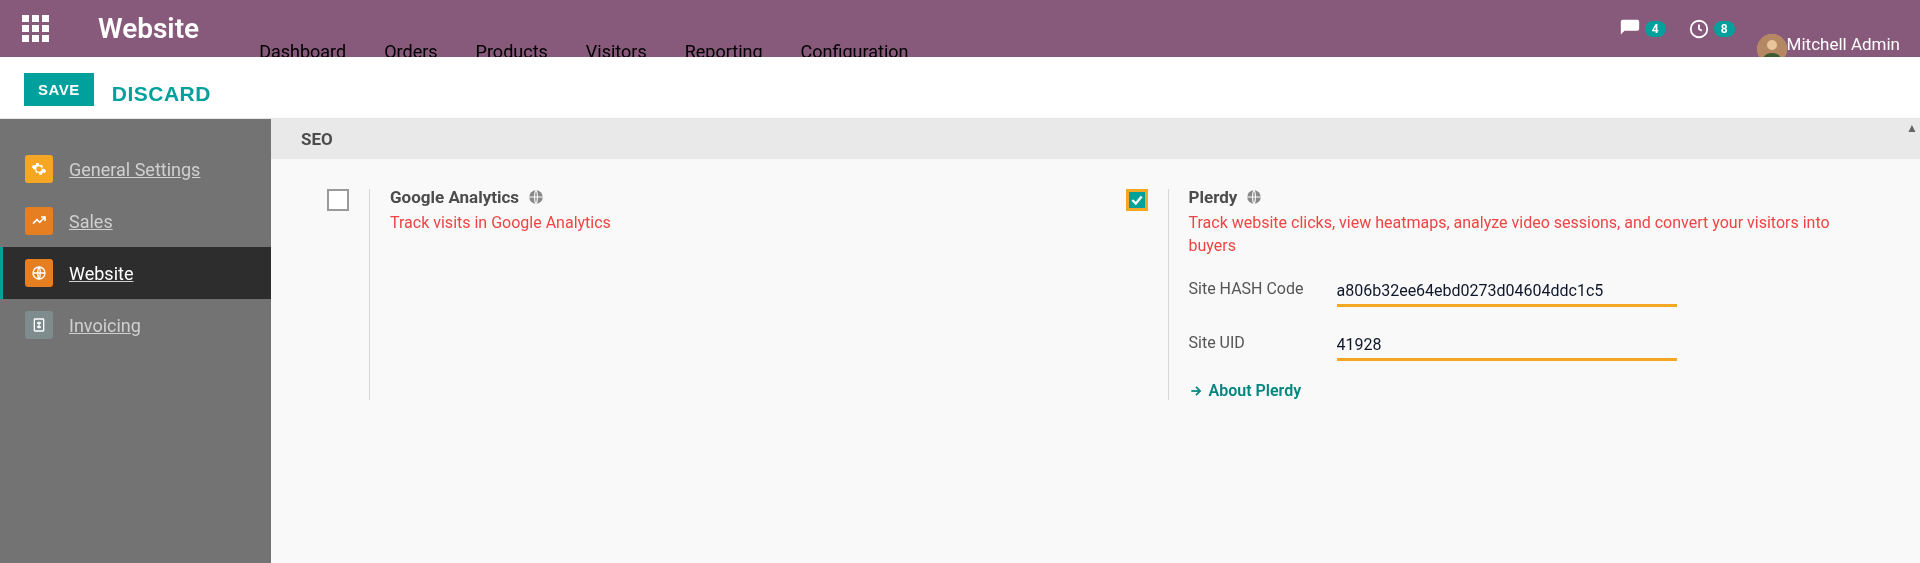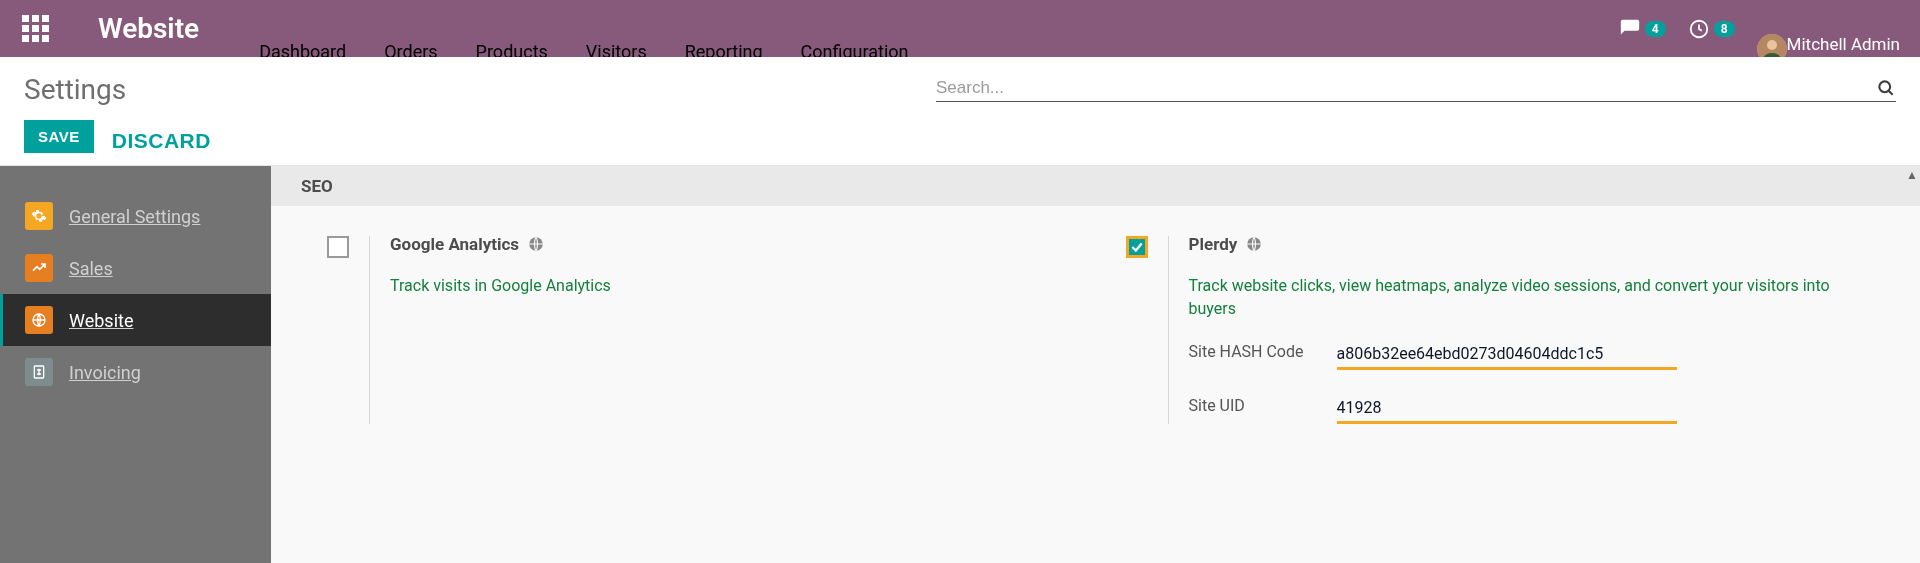--- a/index.html
+++ b/index.html
@@ -51,21 +51,21 @@
   .settings-grid { display:grid; grid-template-columns:1fr 1fr; gap:20px 60px; padding:28px 56px; }
   .setting-block { display:flex; gap:20px; }
   .checkbox { width:22px; height:22px; margin-top:2px; flex-shrink:0; display:flex; align-items:center; justify-content:center; }
   .checkbox.unchecked { border:2px solid #9a9a9a; background:#fff; }
   .checkbox.checked { background:#00a09d; border:3px solid #f5a623; }
   .checkbox.checked svg { width:14px; height:14px; }
   .vline { width:1px; background:#d7d7d7; align-self:stretch; margin-top:2px; }
   .setting-body { flex:1; }
   .setting-title { font-weight:700; font-size:17px; color:#4c4c4c; display:flex; align-items:center; gap:8px; }
   .globe-icon { color:#888; }
-  .setting-desc { color:#15803d; font-size:16px; margin-top:20px; line-height:1.45; }
+  .setting-desc { color:#ef4444; font-size:16px; margin-top:4px; line-height:1.45; }
   .fields { margin-top:22px; display:flex; flex-direction:column; gap:26px; }
   .field-row { display:flex; align-items:flex-start; gap:18px; }
   .field-label { width:130px; color:#555; font-size:16px; line-height:1.3; }
   .field-input { flex:1; max-width:340px; border:none; border-bottom:3px solid #f5a623; outline:none; font-size:16px; color:#0f172a; padding:2px 0 4px; background:transparent; font-family:inherit; }
   .about-link { color:#00857f; font-size:16px; font-weight:600; display:flex; align-items:center; gap:6px; margin-top:20px; cursor:pointer; }
 </style>
 </head>
 <body>
 
 <div class="topbar">
@@ -114,32 +114,20 @@
             <circle cx="15" cy="11" r="5" fill="#e8c59a"></circle>
             <path d="M5 28c0-6 5-9 10-9s10 3 10 9" fill="#3a5b2f"></path>
           </svg>
       </span>
       <span class="username">Mitchell Admin</span>
     </div>
   </div>
 </div>
 
 <div class="settings-bar">
-  <div class="settings-row1">
-    <div class="settings-title">Settings</div>
-    <div class="search-wrap">
-      <input class="search-input" placeholder="Search..." style="">
-      <span class="search-mag">
-        <svg width="20" height="20" viewBox="0 0 24 24" fill="none" stroke="currentColor" stroke-width="2.5">
-            <circle cx="10.5" cy="10.5" r="6.5"></circle>
-            <line x1="20" y1="20" x2="15.2" y2="15.2"></line>
-          </svg>
-      </span>
-    </div>
-  </div>
   <div class="settings-row2">
     <button class="btn-save">SAVE</button>
     <button class="btn-discard">DISCARD</button>
   </div>
 </div>
 
 <div class="main-split">
 
   <div class="sidebar">
     <div class="side-item">
@@ -225,17 +213,26 @@
             <div class="field-row">
               <div class="field-label">Site HASH Code</div>
               <input class="field-input" value="a806b32ee64ebd0273d04604ddc1c5" style="">
             </div>
             <div class="field-row">
               <div class="field-label">Site UID</div>
               <input class="field-input" value="41928" style="">
             </div>
           </div>
 
+          <div class="about-link">
+            <span>
+              <svg width="14" height="14" viewBox="0 0 24 24" fill="none" stroke="#00857f" stroke-width="3">
+                  <line x1="4" y1="12" x2="18" y2="12"></line>
+                  <polyline points="12 5 19 12 12 19"></polyline>
+                </svg>
+            </span>
+            <span>About Plerdy</span>
+          </div>
         </div>
       </div>
     </div>
   </div>
 </div>
 
 </body></html>

